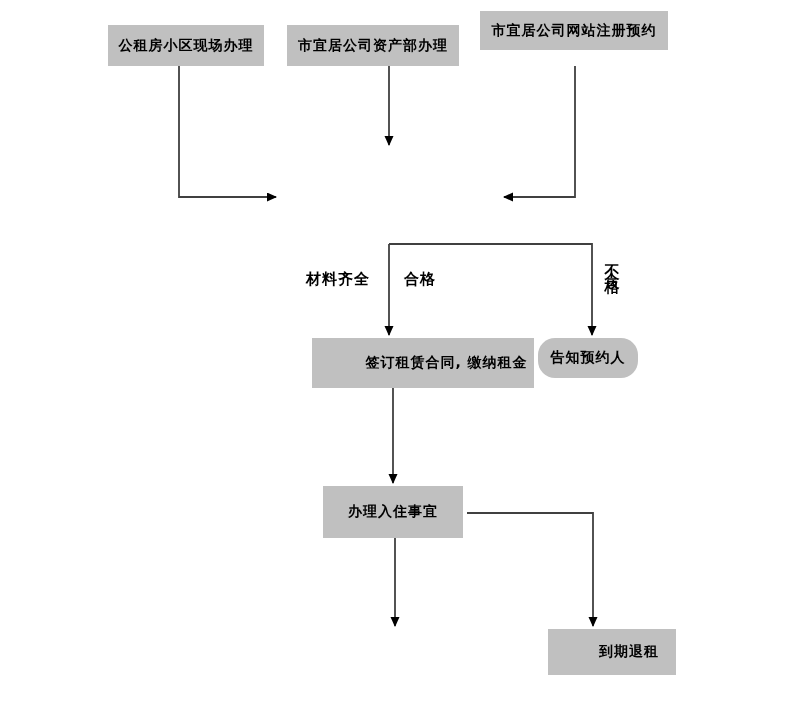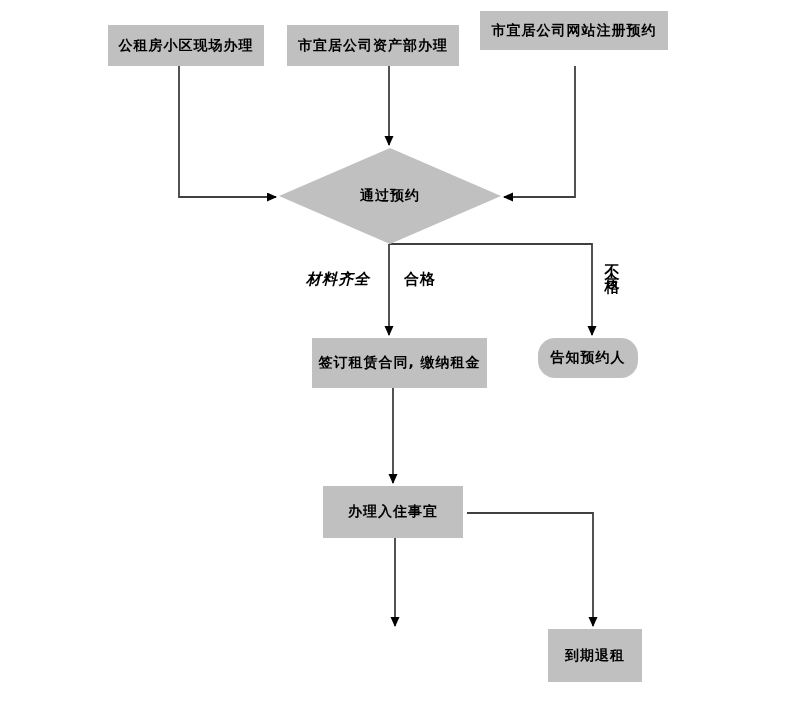--- a/index.html
+++ b/index.html
@@ -47,26 +47,26 @@
     writing-mode:vertical-rl;
     text-orientation:upright;
     letter-spacing:7px;
     white-space:normal;
   }
   
   #n-site    {left:108px;top:25px;width:156px;height:41px;}
   #n-asset   {left:287px;top:25px;width:172px;height:41px;}
   #n-web     {left:480px;top:11px;width:188px;height:39px;}
   #n-decision{left:279px;top:148px;width:222px;height:96px;}
-  #n-sign    {left:312px;top:338px;width:175px;height:50px;}
+  #n-sign    {left:312px;top:338px;width:175px;height:50px;padding-left:47px;}
   #n-notify  {left:538px;top:338px;width:100px;height:40px;border-radius:17px;}
   #n-checkin {left:323px;top:486px;width:140px;height:52px;}
   #n-renew   {left:333px;top:629px;width:132px;height:52px;}
-  #n-return  {left:548px;top:629px;width:94px;height:53px;}
-  #lbl-materials  {left:306px;top:270px;font-style:italic;}
+  #n-return  {left:548px;top:629px;width:94px;height:46px;padding-left:34px;}
+  #lbl-materials  {left:306px;top:270px;}
   #lbl-qualified  {left:404px;top:270px;}
   #lbl-unqualified{left:602px;top:253px;}
 </style>
 </head>
 <body>
 
 <div id="canvas">
 
   <svg id="connectors" viewBox="0 0 793 703" xmlns="http://www.w3.org/2000/svg">
     <defs>
@@ -85,21 +85,20 @@
       <polyline points="467,513 593,513 593,626" marker-end="url(#arrow)"></polyline>
     </g>
   </svg>
 
   <div class="node" id="n-site">公租房小区现场办理</div>
 
   <div class="node" id="n-asset">市宜居公司资产部办理</div>
 
   <div class="node" id="n-web">市宜居公司网站注册预约</div>
 
-  <div class="diamond" id="n-decision">通过预约</div>
 
   <div class="node" id="n-sign">签订租赁合同, 缴纳租金</div>
 
   <div class="node" id="n-notify">告知预约人</div>
 
   <div class="node" id="n-checkin">办理入住事宜</div>
 
 
   <div class="node" id="n-return">到期退租</div>
 

